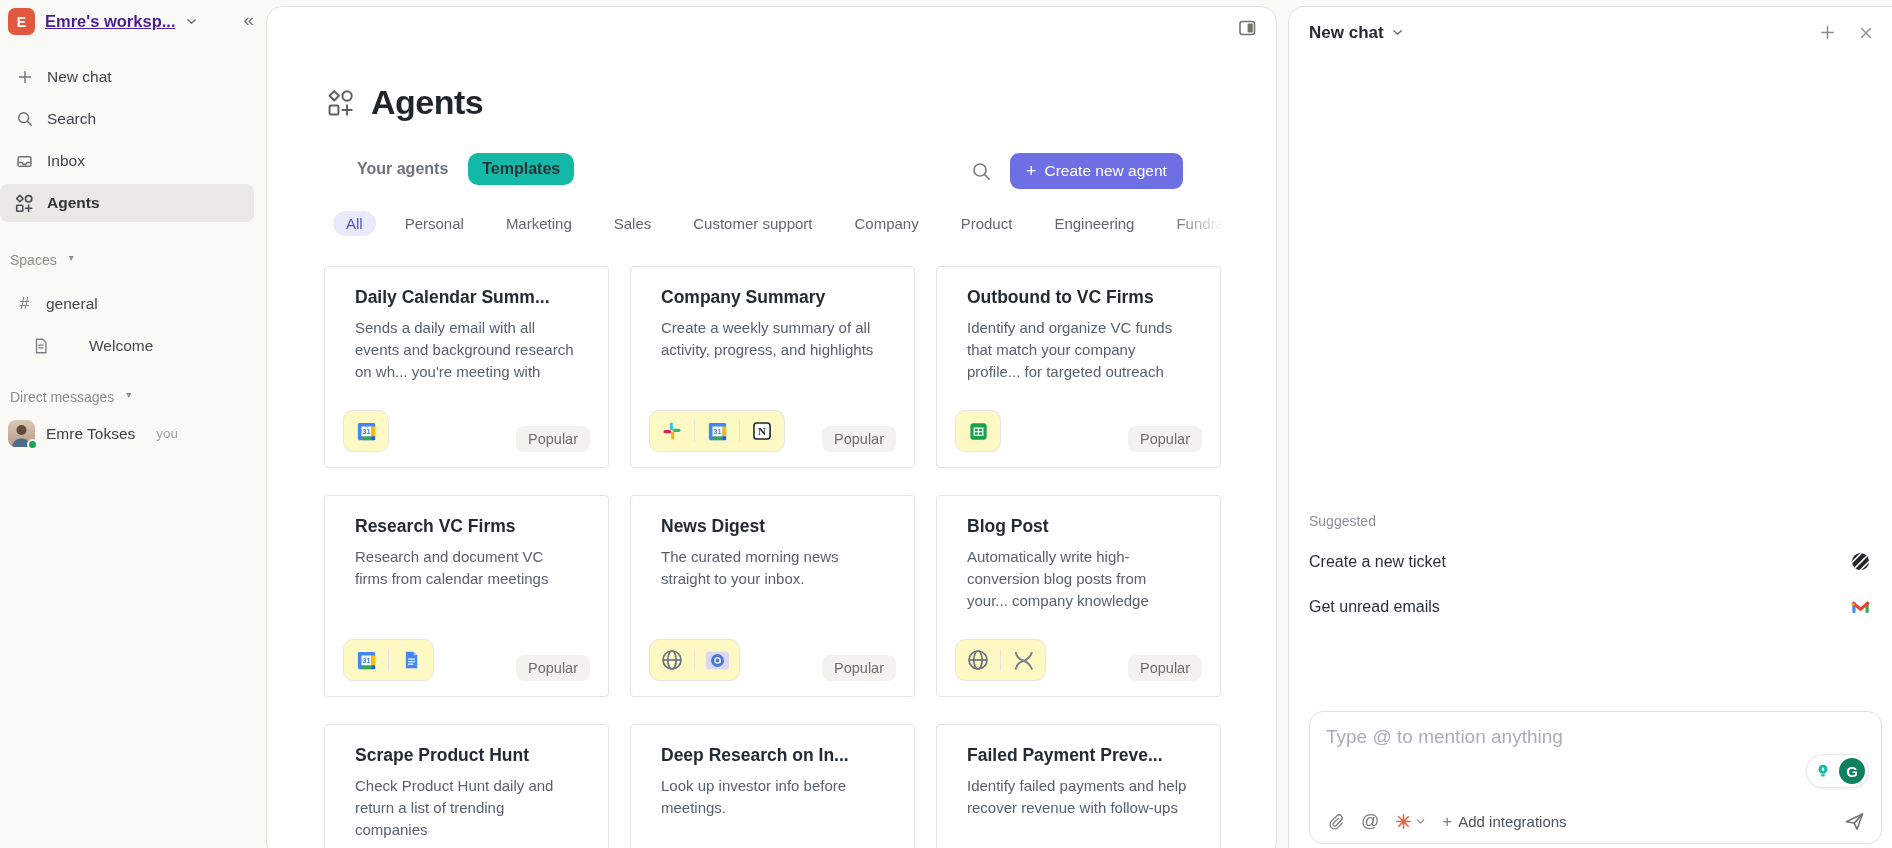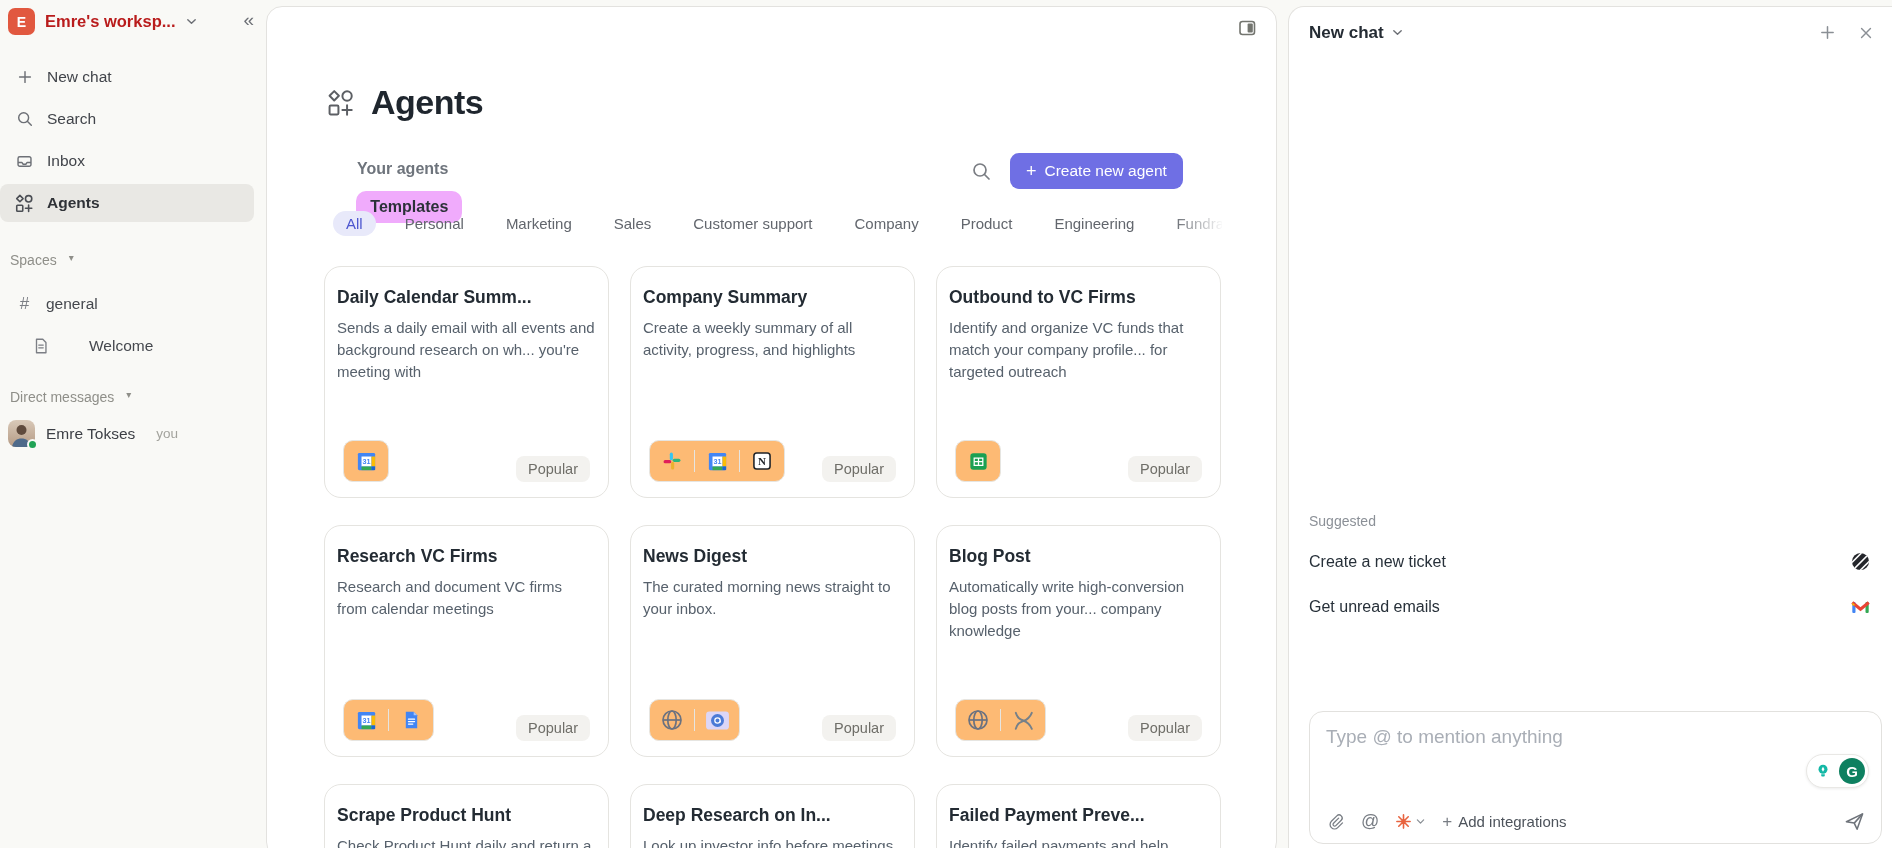--- a/index.html
+++ b/index.html
@@ -4,21 +4,21 @@
 <style>
   * { margin:0; padding:0; box-sizing:border-box; }
   html,body { width:1892px; height:848px; overflow:hidden; }
   body { font-family:"Liberation Sans","DejaVu Sans",sans-serif; background:#f9f9f6; color:#33363c; }
   .app { position:relative; width:1892px; height:848px; }
 
   
   .sidebar { position:absolute; left:0; top:0; width:262px; height:848px; }
   .ws-header { position:absolute; left:8px; top:8px; display:flex; align-items:center; gap:10px; cursor:pointer; }
   .ws-avatar { width:27px; height:27px; border-radius:7px; background:#e1583f; color:#fff; font-weight:700; font-size:14px; display:flex; align-items:center; justify-content:center; }
-  .ws-name { font-size:16.5px; font-weight:700; color:#b91c1c; max-width:150px; white-space:nowrap; overflow:hidden; }
+  .ws-name { font-size:16.5px; font-weight:700; color:#4c1d95; max-width:150px; white-space:nowrap; overflow:hidden;text-decoration:underline; }
   .ws-chevron svg { display:block; }
   .collapse-btn { position:absolute; right:8px; top:10px; border:none; background:none; font-size:19px; color:#6d7076; cursor:pointer; line-height:1; }
   .nav { position:absolute; left:0; top:58px; right:0; }
   .nav-item { height:38px; margin:0 8px 4px 0; display:flex; align-items:center; gap:13px; padding-left:15px; border-radius:8px; font-size:15.5px; font-weight:500; color:#41444a; cursor:pointer; }
   .nav-item.active { background:#e9e8e4; color:#2f3237; font-weight:600; }
   .nav-item .nicon { width:19px; display:flex; justify-content:center; }
   .section-label { position:absolute; left:10px; display:flex; align-items:flex-start; gap:12px; font-size:14px; color:#8f8f89; cursor:pointer; }
   .section-label .tri { font-size:10px; color:#8f8f89; }
   .side-row { position:absolute; display:flex; align-items:center; gap:12px; font-size:15.5px; font-weight:500; color:#45484e; cursor:pointer; height:36px; }
   .hash-glyph { font-size:17px; color:#7c7f85; width:19px; text-align:center; }
@@ -27,37 +27,37 @@
   .dm-avatar svg { border-radius:8px; display:block; }
   .presence-dot { position:absolute; right:-3px; bottom:-3px; width:11px; height:11px; border-radius:50%; background:#21a355; border:2px solid #f9f9f6; }
   .dm-name { font-size:15.5px; font-weight:500; color:#3c3f45; }
   .dm-you { font-size:13.5px; color:#a3a39d; margin-left:10px; }
 
   
   .main-card { position:absolute; left:266px; top:6px; width:1011px; height:852px; background:#fff; border:1px solid #e3e2df; border-radius:16px; overflow:hidden; }
   .panel-toggle { position:absolute; top:13px; right:20px; cursor:pointer; }
   .page-title-row { position:absolute; left:60px; top:76px; display:flex; align-items:center; gap:16px; }
   .page-title { font-size:34px; font-weight:800; color:#1f262e; letter-spacing:-0.5px; }
-  .tabs-row { position:absolute; left:76px; top:146px; display:flex; align-items:flex-end; gap:6px;flex-direction:column; }
+  .tabs-row { position:absolute; left:76px; top:146px; display:flex; align-items:flex-start; gap:6px; }
   .tab { font-size:16px; font-weight:600; color:#6e747c; cursor:pointer; padding:7px 14px; border-radius:10px; }
-  .tab.active { background:#f0abfc; color:#2b3138; }
+  .tab.active { background:#14b8a6; color:#2b3138; }
   .header-actions { position:absolute; top:146px; left:704px; display:flex; align-items:center; gap:18px; }
   .search-btn { background:none; border:none; cursor:pointer; display:flex; }
   .create-btn { display:flex; align-items:center; gap:8px; background:#6f6fe4; color:#fff; border:none; border-radius:9px; height:36px; padding:0 16px; font-size:15.5px; font-weight:500; font-family:inherit; cursor:pointer; }
   .create-btn .plus { font-size:18px; font-weight:400; line-height:1; margin-top:-1px; }
   .chips-row { position:absolute; left:66px; top:201px; width:889px; height:30px; overflow:hidden; display:flex; align-items:center; gap:16px; white-space:nowrap; }
   .chip { font-size:15px; color:#62666d; padding:4px 13px; border-radius:999px; cursor:pointer; flex:0 0 auto; }
   .chip.active { background:#e8e9fa; color:#4c55cf;text-align:right; }
   .chips-fade { position:absolute; top:196px; left:905px; width:52px; height:40px; background:linear-gradient(90deg, rgba(255,255,255,0), #ffffff); pointer-events:none; }
   .grid { position:absolute; left:57px; top:259px; display:grid; grid-template-columns:repeat(3,285px); column-gap:21px; row-gap:27px; }
-  .agent-card { position:relative; width:285px; height:232px; background:#fff; border:1px solid #e5e4e0; border-radius:17px; padding:20px 12px; cursor:pointer; }
+  .agent-card { position:relative; width:285px; height:202px; background:#fff; border:1px solid #e5e4e0; border-radius:4px; padding:20px 30px; cursor:pointer; }
   .agent-card h3 { font-size:17.5px; font-weight:700; color:#232b33; margin-bottom:9px; white-space:nowrap; overflow:hidden; }
   .agent-card p { font-size:15px; line-height:1.47; color:#57616c; }
   .card-footer { position:absolute; left:18px; right:18px; bottom:15px; display:flex; align-items:flex-end; justify-content:space-between; }
-  .icon-box { display:flex; align-items:center; background:#fdba74; border:1px solid #e6e5e1; border-radius:10px; height:42px; }
+  .icon-box { display:flex; align-items:center; background:#fef9c3; border:1px solid #e6e5e1; border-radius:10px; height:42px; }
   .icon-cell { width:44px; display:flex; align-items:center; justify-content:center; }
   .icon-sep { width:1px; height:22px; background:#e6e5e1; }
   .popular-badge { background:#f3f2ef; color:#6f6e68; font-size:14.5px; padding:5px 12px; border-radius:8px; }
 
   
   .chat-panel { position:absolute; left:1288px; top:6px; width:604px; height:852px; background:#fff; border:1px solid #e3e2df; border-right:none; border-radius:16px 0 0 0; }
   .chat-header { position:absolute; left:20px; right:14px; top:13px; display:flex; align-items:center; }
   .chat-title { font-size:17px; font-weight:700; color:#252c34; cursor:pointer; display:flex; align-items:center; gap:7px; }
   .chat-header .spacer { flex:1; }
   .hbtn { background:none; border:none; cursor:pointer; color:#8a8f95; display:flex; padding:4px; }

